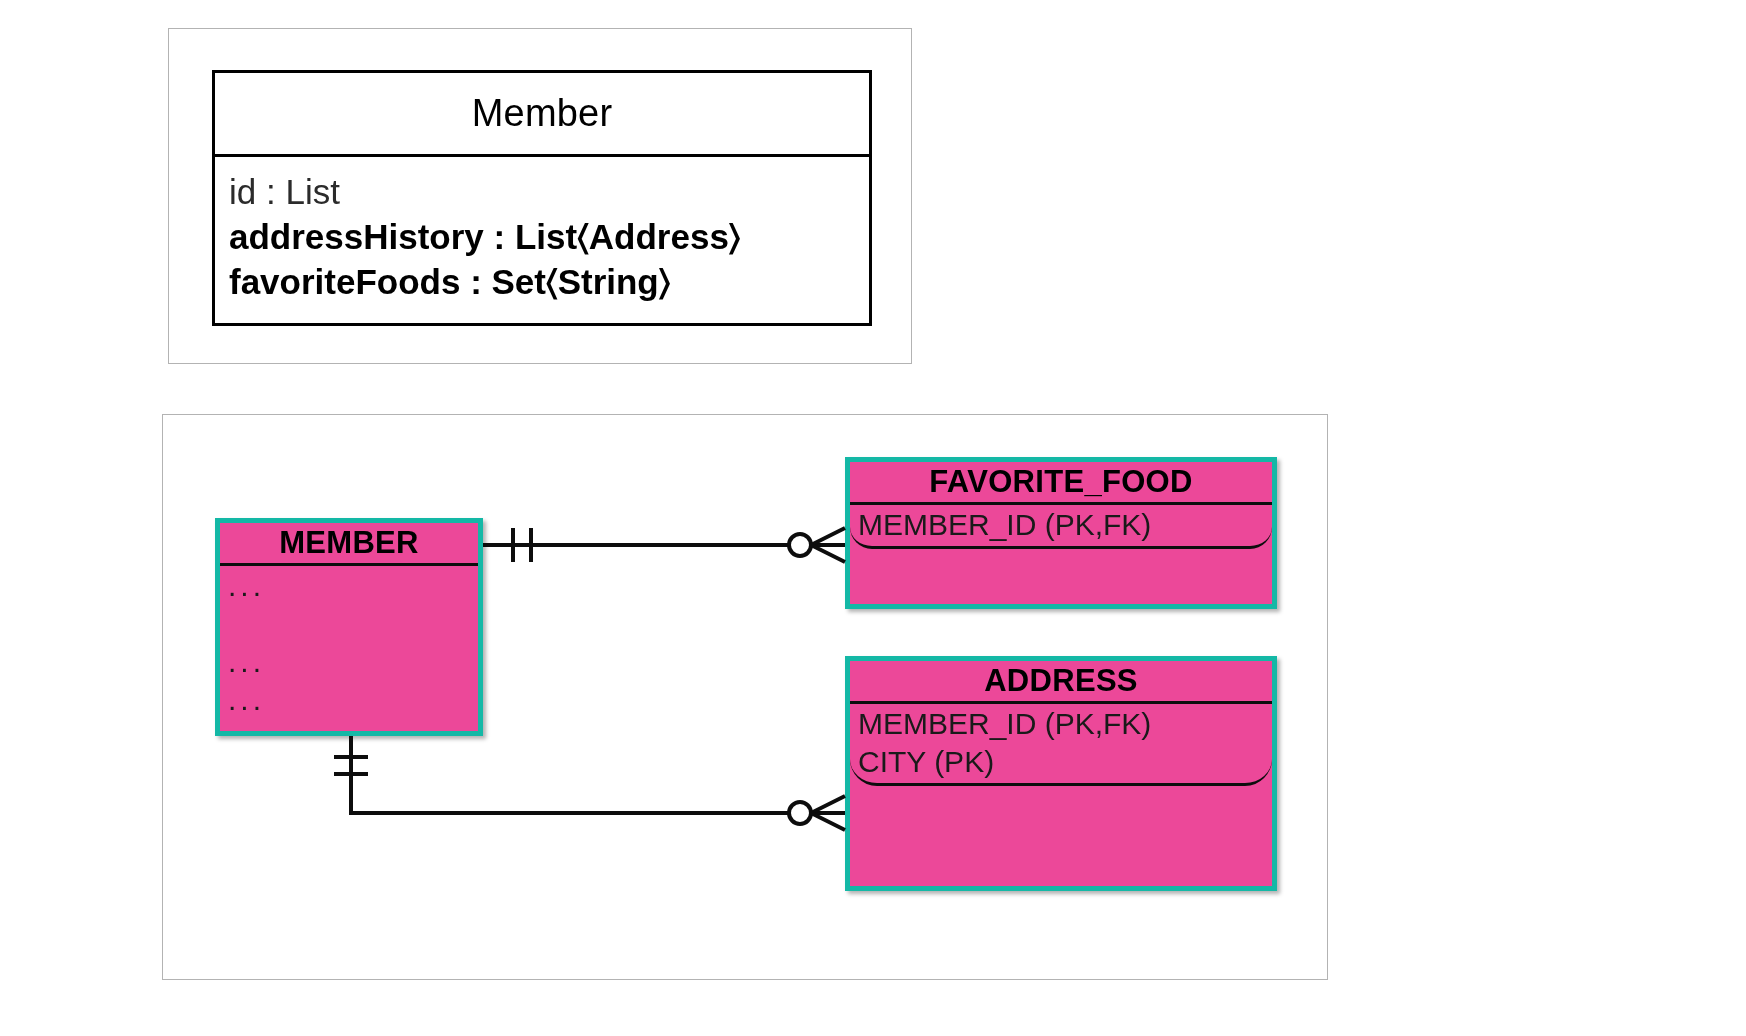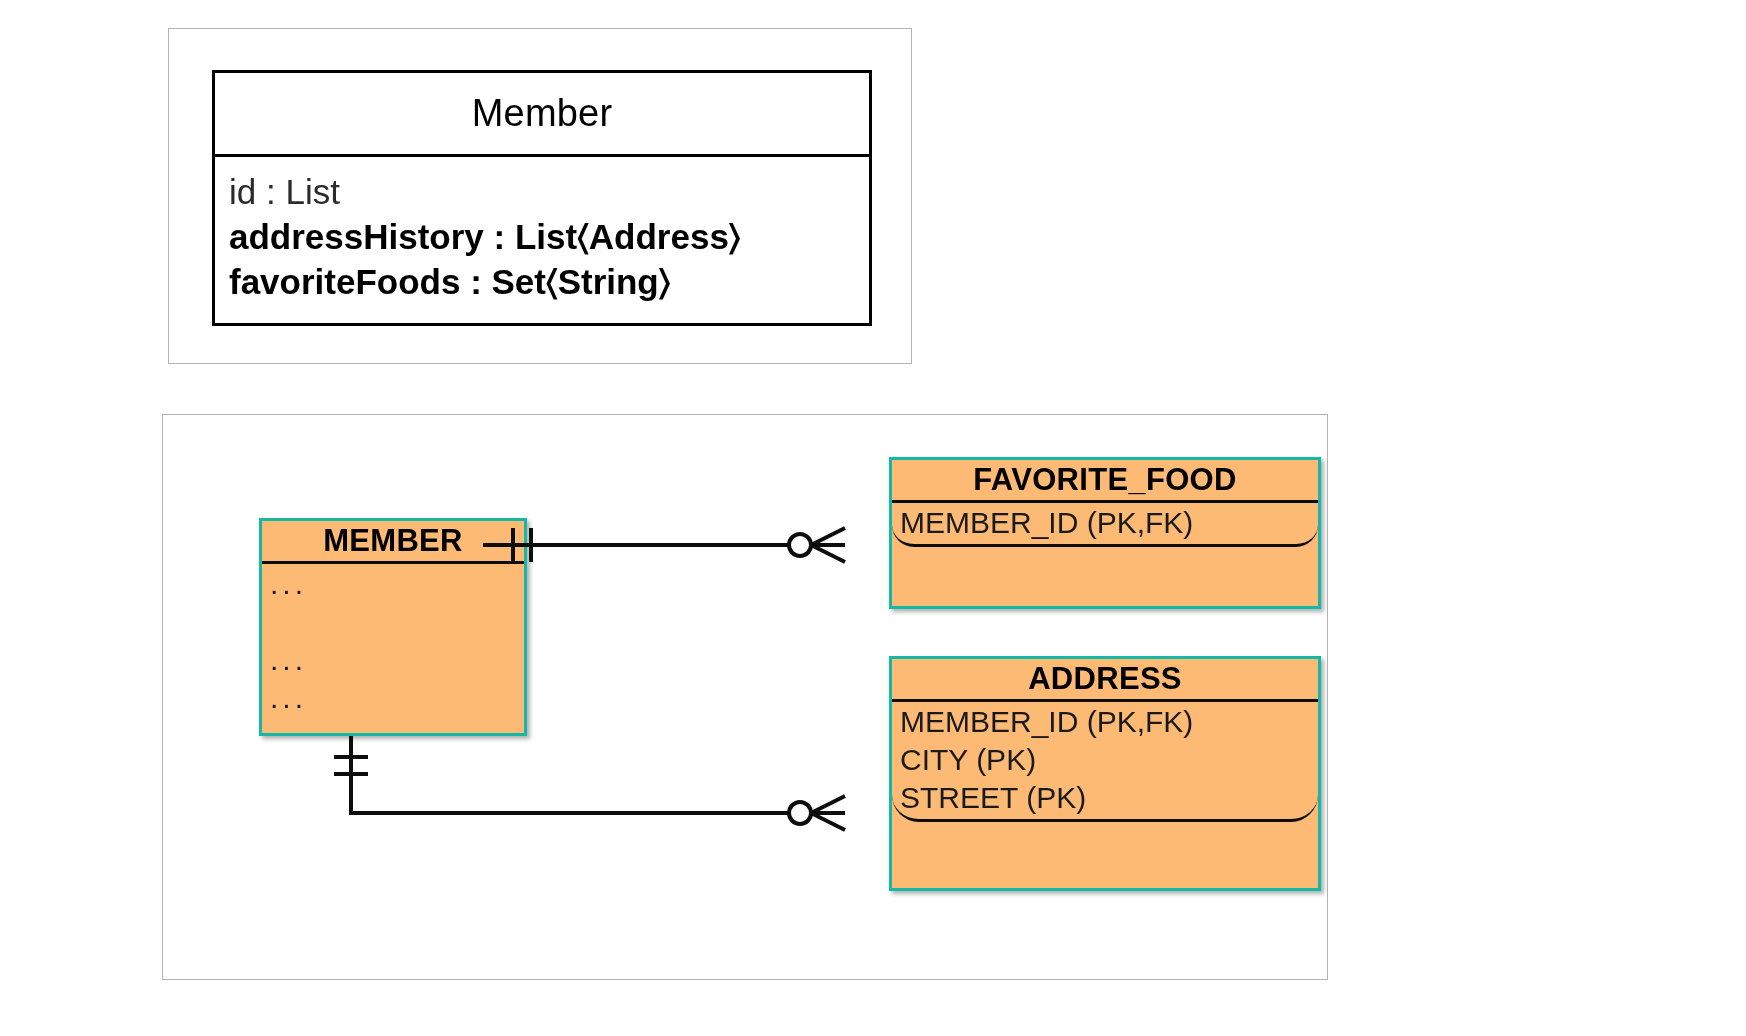--- a/index.html
+++ b/index.html
@@ -61,24 +61,23 @@
     color: #000;
     white-space: nowrap;
   }
   .uml-attr.light { font-weight: 400; color: #2b2b2b; }
   .uml-attr.bold  { font-weight: 700; }
 
   
   .entity {
     position: absolute;
     box-sizing: border-box;
-    background: #fdba74;
-    border: 3px solid #14b8a6;
+    background: #ec4899;
+    border: 5px solid #14b8a6;
     box-shadow: 3px 3px 4px rgba(0,0,0,0.30);
-    margin-left: 44px;
   }
   .entity-header {
     box-sizing: border-box;
     border-bottom: 3px solid #0d0d0d;
     display: flex;
     align-items: center;
     justify-content: center;
     height: 43px;
   }
   .entity-header .ename {
@@ -160,21 +159,20 @@
   </div>
 </div>
 
 <div class="entity" id="address-entity">
   <div class="entity-header">
     <span class="ename">ADDRESS</span>
   </div>
   <div class="entity-section bordered">
     <div class="entity-attr">MEMBER_ID (PK,FK)</div>
     <div class="entity-attr">CITY (PK)</div>
-    <div class="entity-attr">STREET (PK)</div>
   </div>
   <div class="entity-section">
     <div class="entity-spacer"></div>
   </div>
 </div>
 
 <svg id="connectors" viewBox="0 0 1746 1036" xmlns="http://www.w3.org/2000/svg">
 
   <g>
 

